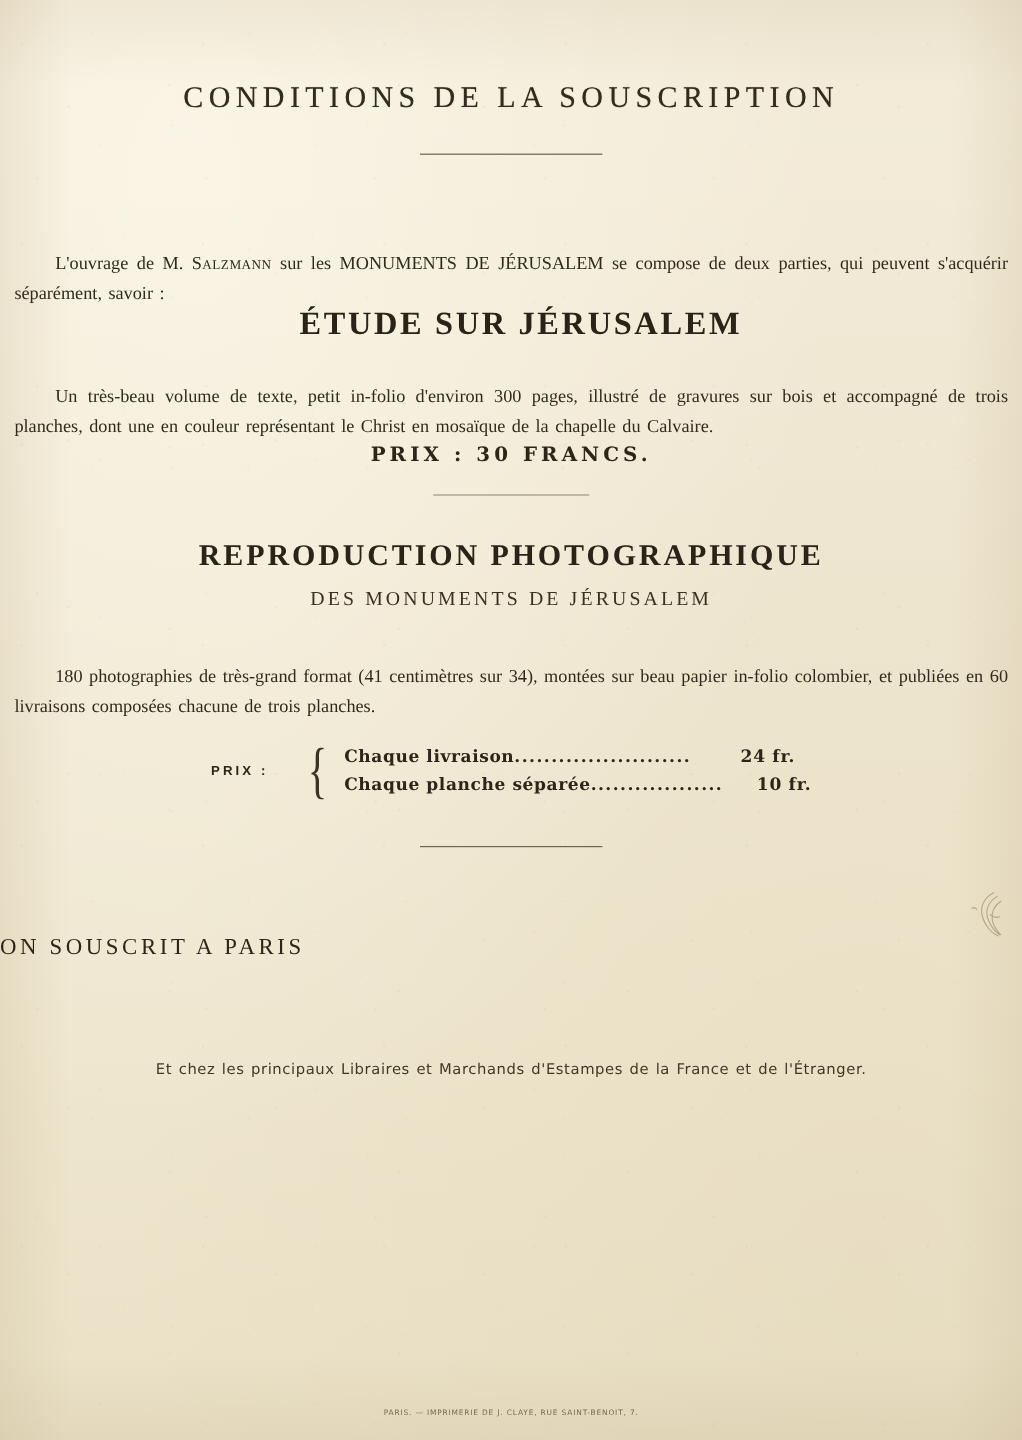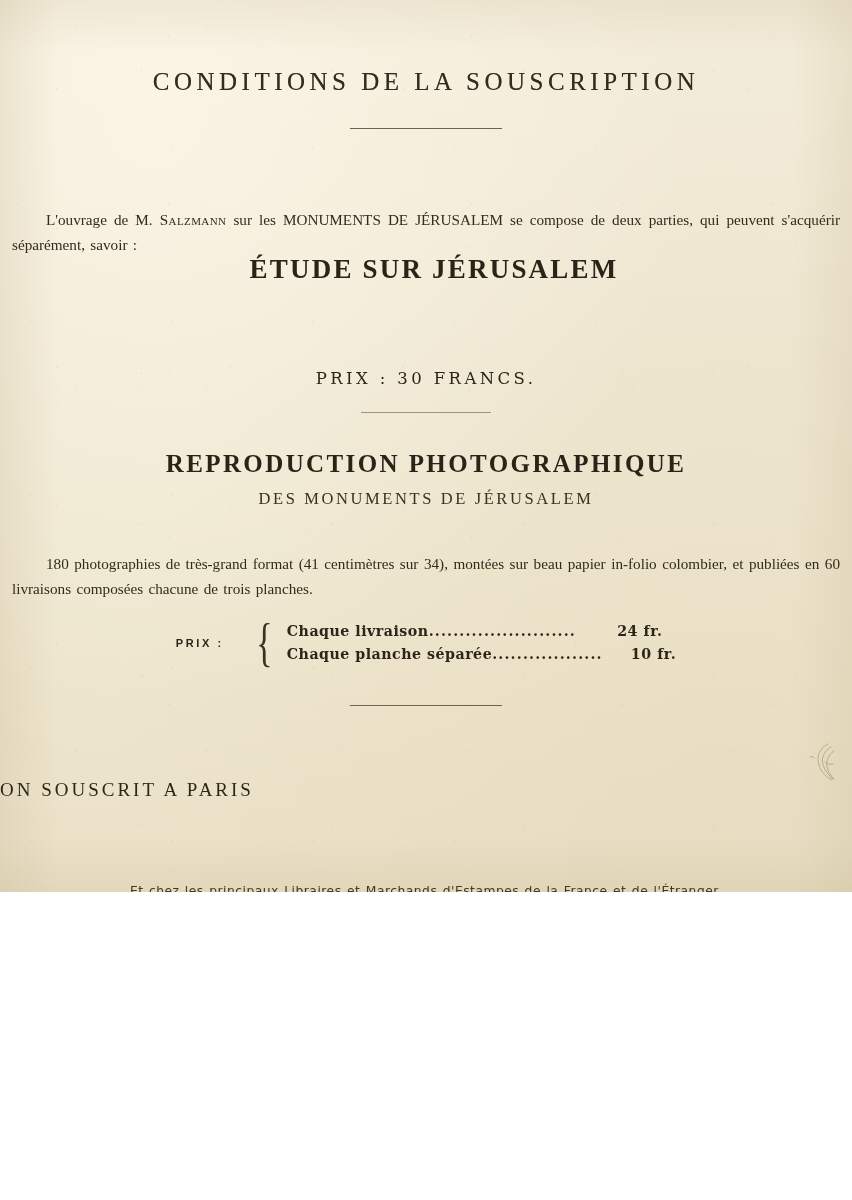--- a/index.html
+++ b/index.html
@@ -4,21 +4,21 @@
 <style>
   html, body {
     margin: 0;
     padding: 0;
     background: #ffffff;
   }
 
   .page {
     position: relative;
     width: 852px;
-    height: 892px;
+    height: 1200px;
     margin: 0 auto;
     overflow: hidden;
     background:
       radial-gradient(ellipse at 18% 12%, rgba(255,252,240,0.55) 0%, rgba(255,252,240,0) 55%),
       radial-gradient(ellipse at 85% 88%, rgba(222,208,176,0.30) 0%, rgba(222,208,176,0) 60%),
       linear-gradient(180deg, #f3ecd9 0%, #f0e8d3 38%, #eee6ce 72%, #eae1c7 100%);
     font-family: "Liberation Serif", "DejaVu Serif", serif;
     color: #2b2519;
   }
 
@@ -145,21 +145,21 @@
   }
   .h-repro-sub { top: 489px; }
 
   
   .price-line {
     position: absolute;
     top: 369px;
     left: 0; right: 0;
     text-align: center;
     font-family: "DejaVu Serif", "Liberation Serif", serif;
-    font-weight: normal;
+    font-weight: bold;
     font-size: 16.5px;
     letter-spacing: 3.4px;
     color: #2c2518;
   }
 
   
   .price-block {
     position: absolute;
     top: 620px;
     left: 0; right: 0;
@@ -292,20 +292,21 @@
   <div class="content">
 
     <h1 class="doc-title">CONDITIONS DE LA SOUSCRIPTION</h1>
 
     <hr class="rule rule-1">
 
     <p class="para para-1"><span>L'ouvrage de M. </span><span class="sc">Salzmann</span><span> sur les MONUMENTS DE JÉRUSALEM se compose de deux parties, qui peuvent s'acquérir séparément, savoir :</span></p>
 
     <h2 class="sec-h1 h-etude">ÉTUDE SUR JÉRUSALEM</h2>
 
+    <p class="para para-2">Un très-beau volume de texte, petit in-folio d'environ 300 pages, illustré de gravures sur bois et accompagné de trois planches, dont une en couleur représentant le Christ en mosaïque de la chapelle du Calvaire.</p>
 
     <div class="price-line">PRIX : 30 FRANCS.</div>
 
     <hr class="rule rule-2">
 
     <h2 class="sec-h2 h-repro">REPRODUCTION PHOTOGRAPHIQUE</h2>
 
     <div class="sec-sub h-repro-sub">DES MONUMENTS DE JÉRUSALEM</div>
 
     <p class="para para-3">180 photographies de très-grand format (41 centimètres sur 34), montées sur beau papier in-folio colombier, et publiées en 60 livraisons composées chacune de trois planches.</p>

